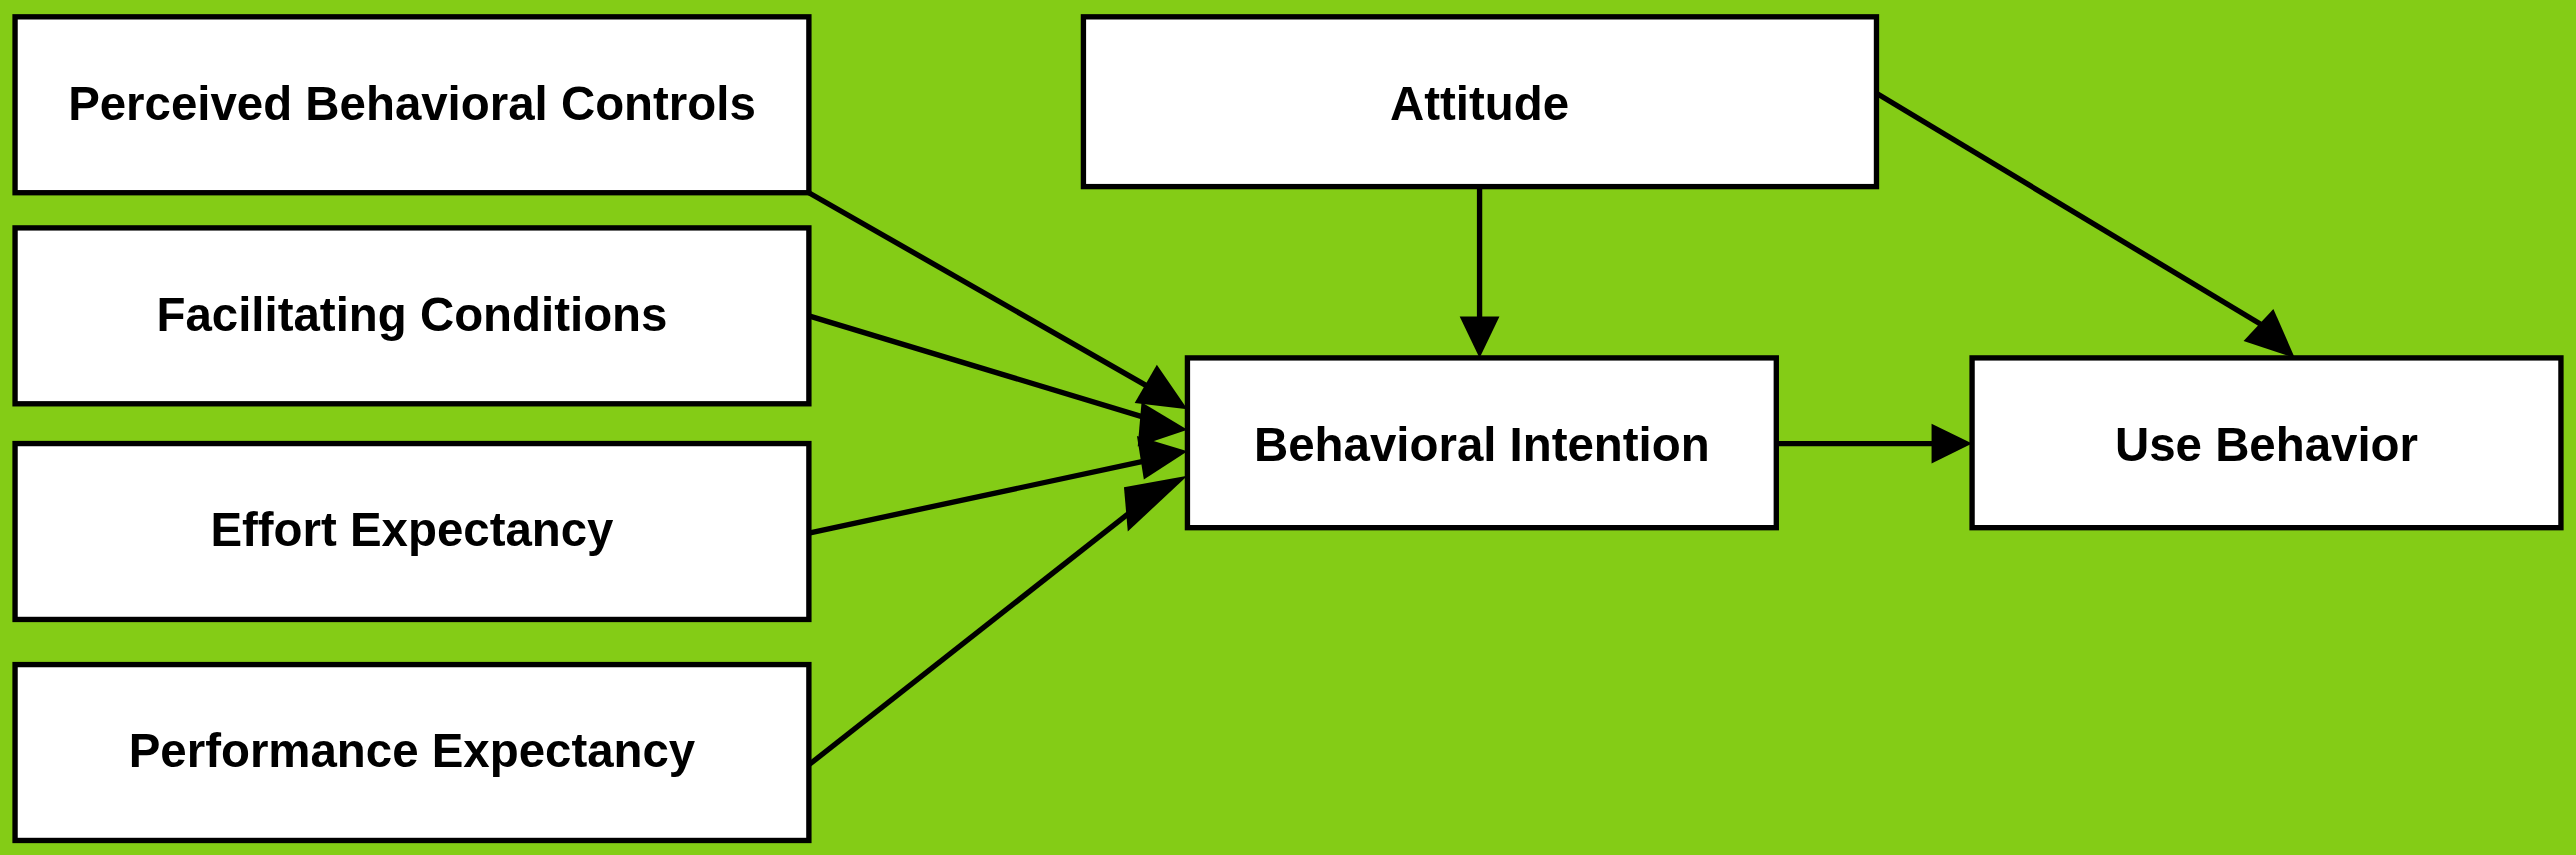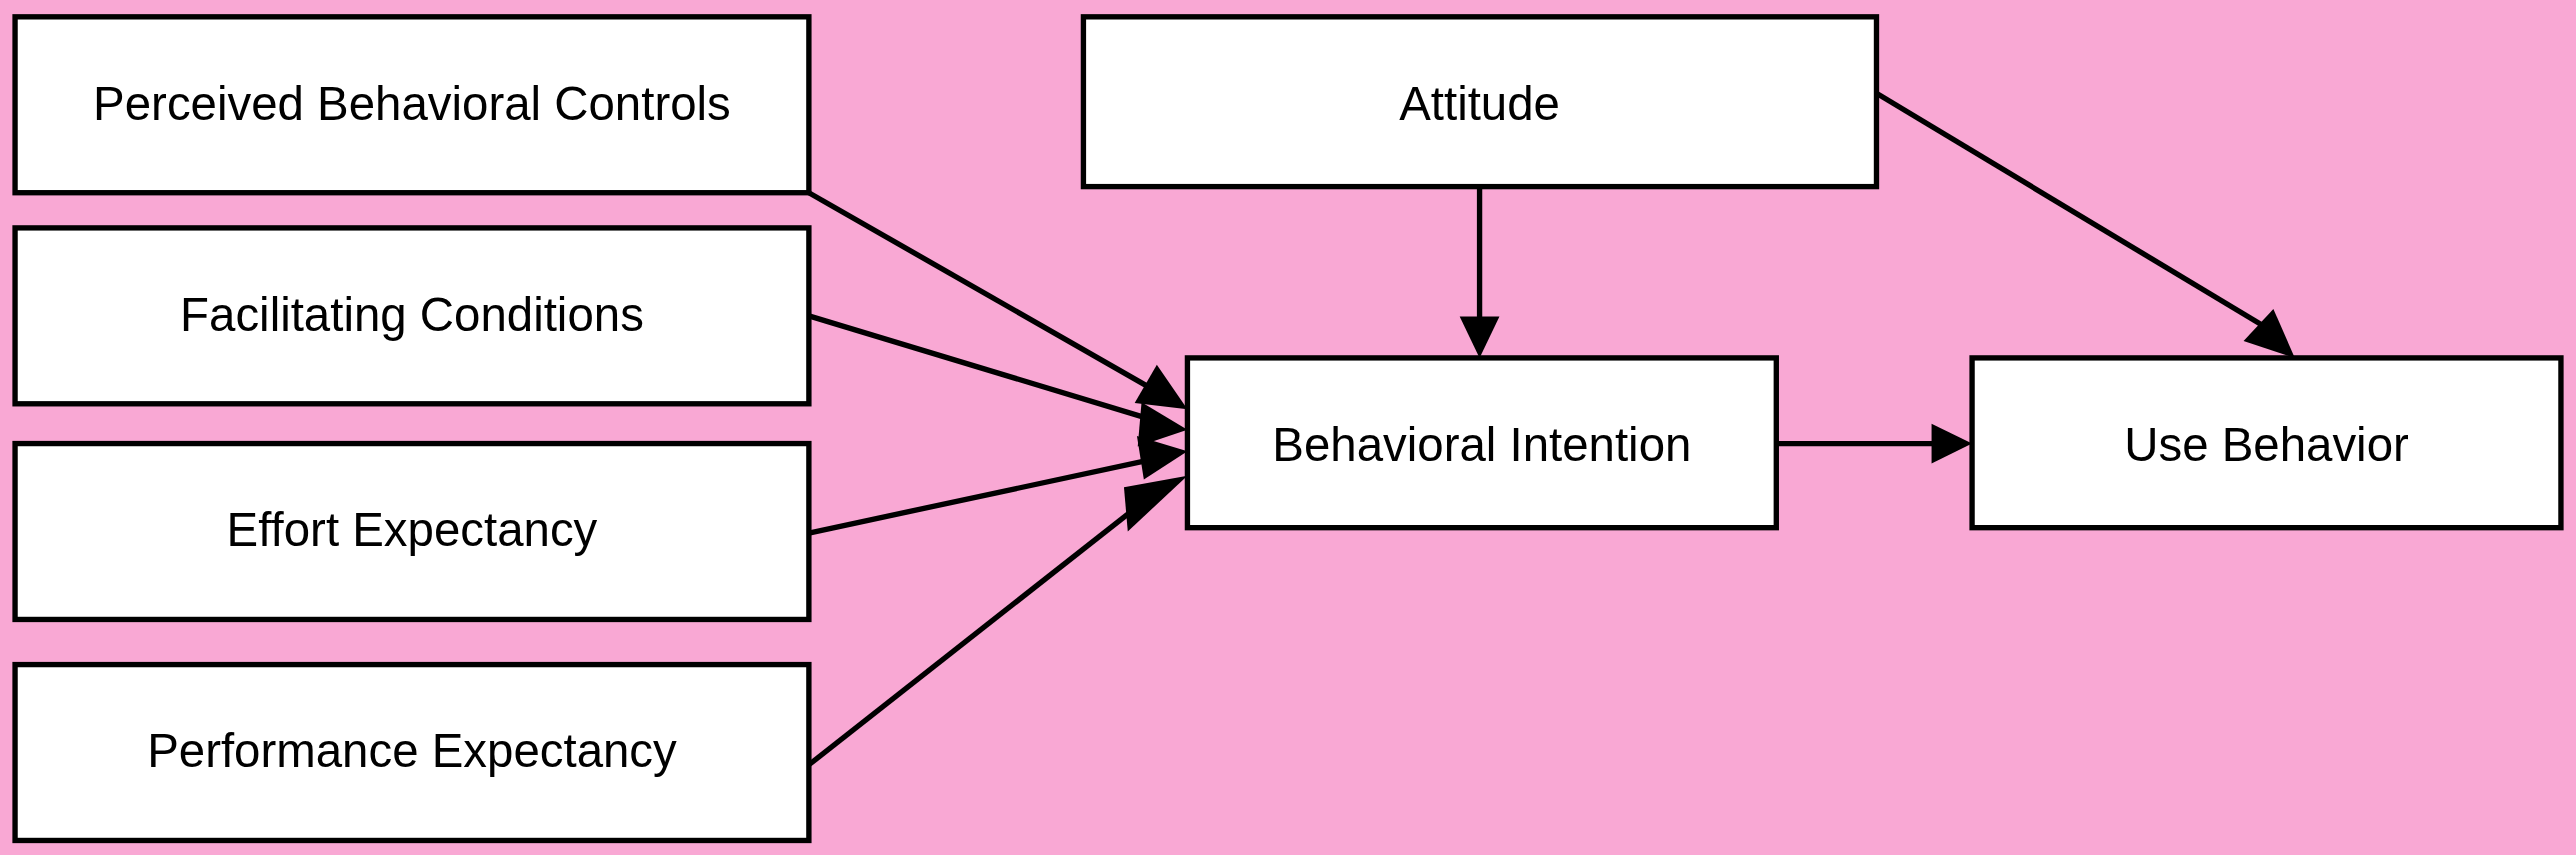--- a/index.html
+++ b/index.html
@@ -7,22 +7,23 @@
     padding: 0;
     background: #ffffff;
   }
   body {
     font-family: "Liberation Sans", sans-serif;
   }
   #diagram-root {
     position: relative;
     width: 2576px;
     height: 855px;
-    background: #f9a8d4;
+    background: #84cc16;
     overflow: hidden;
+    font-weight: bold;
   }
   svg.canvas {
     position: absolute;
     top: 0;
     left: 0;
     width: 2576px;
     height: 855px;
     display: block;
   }
   .node-rect {

